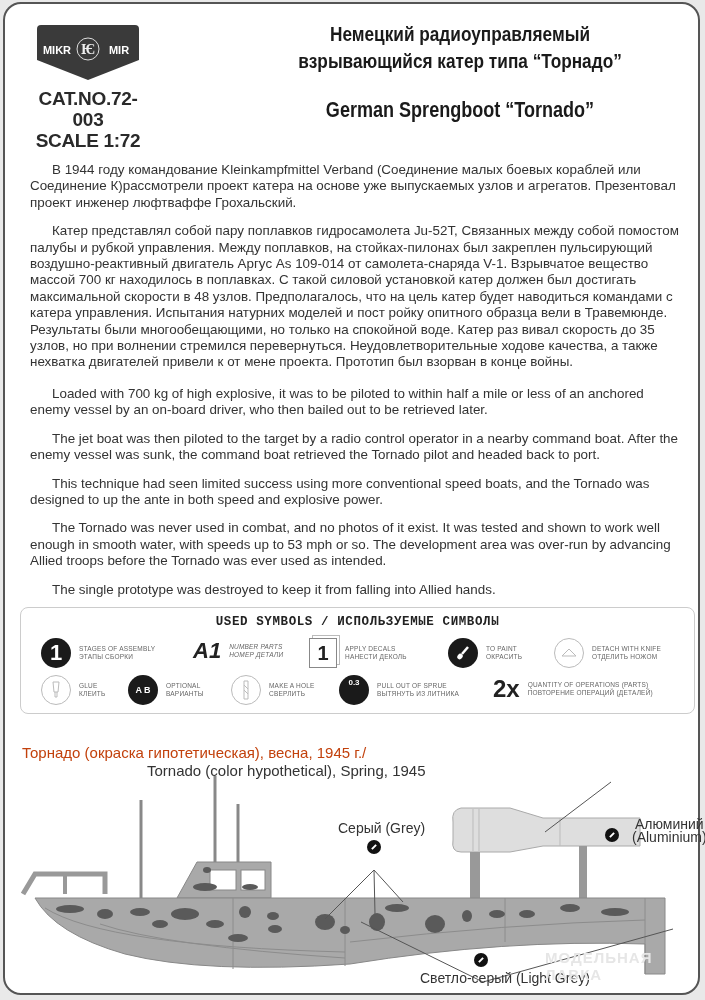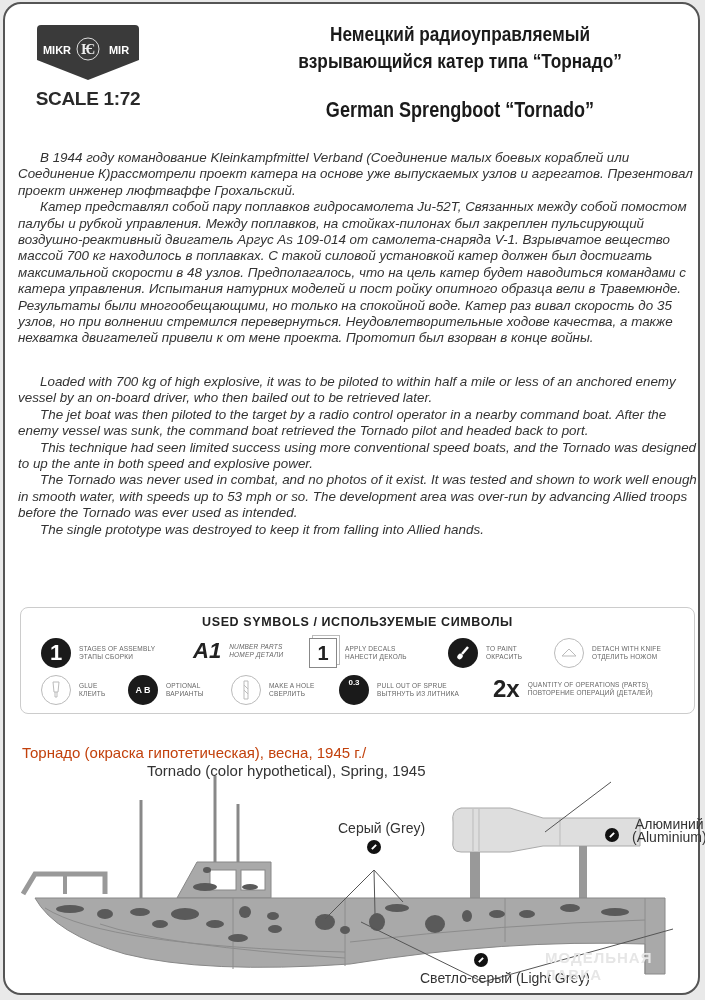--- a/index.html
+++ b/index.html
@@ -3,26 +3,26 @@
 <meta charset="utf-8">
 <style>
   html, body { margin:0; padding:0; }
   body { width:705px; height:1000px; background:#e9e9e9; position:relative; overflow:hidden; font-family:"Liberation Sans", sans-serif; color:#222; }
   .sheet { position:absolute; left:3px; top:2px; width:697px; height:993px; background:#fff; border:2px solid #555; border-radius:18px; box-sizing:border-box; }
   .logo { position:absolute; left:30px; top:18px; width:106px; height:60px; }
   .catno { position:absolute; left:24px; top:84px; width:118px; text-align:center; font-weight:bold; font-size:19px; line-height:21px; color:#2a2a2a; letter-spacing:-0.3px; }
   .title-ru { position:absolute; left:245px; top:16px; width:420px; text-align:center; font-family:"Liberation Sans", sans-serif; font-weight:bold; font-size:21px; line-height:27px; color:#1a1a1a; transform:scaleX(0.82); transform-origin:center top; }
   .title-en { position:absolute; left:245px; top:93px; width:420px; text-align:center; font-weight:bold; font-size:22px; color:#1a1a1a; transform:scaleX(0.82); transform-origin:center top; }
   .text-block { position:absolute; left:13px; width:680px; font-size:13.4px; line-height:16.4px; color:#333; }
-  .text-block p { margin:0;font-style:italic; }
+  .text-block p { margin:12px; }
   .text-block p.ind { text-indent:22px; }
   .ru { top:146px; }
   .en { top:370px; }
   .symbols { position:absolute; left:15px; top:603px; width:673px; height:105px; border:1px solid #ccc; border-radius:8px; }
-  .sym-title { position:absolute; left:0; top:7px; width:100%; text-align:center; font-weight:bold; font-size:12.5px; letter-spacing:0.6px; color:#222; }
+  .sym-title { position:absolute; left:0; top:7px; width:100%; text-align:center; font-weight:bold; font-size:12.5px; letter-spacing:0.6px; color:#222;font-family:Liberation Mono, monospace; }
   .sym { position:absolute; display:flex; align-items:center; }
   .sym .lbl { font-size:6.5px; line-height:8px; color:#666; margin-left:8px; letter-spacing:0.2px; white-space:nowrap; }
   .circle-black { width:30px; height:30px; border-radius:50%; background:#1a1a1a; color:#fff; font-weight:bold; display:flex; align-items:center; justify-content:center; }
   .circle-outline { width:28px; height:28px; border-radius:50%; border:1px solid #bbb; color:#bbb; display:flex; align-items:center; justify-content:center; font-size:14px; }
   .big { font-weight:bold; font-size:22px; color:#222; }
   .decal-box { width:26px; height:28px; border:1px solid #888; box-shadow:3px -3px 0 -1px #fff, 3px -3px 0 0 #bbb; display:flex; align-items:center; justify-content:center; font-weight:bold; font-size:20px; }
   .scheme-ru { position:absolute; left:17px; top:740px; font-size:15px; color:#c2410c; }
   .scheme-en { position:absolute; left:142px; top:758px; font-size:15px; color:#333; }
   .callout { position:absolute; font-size:14px; color:#333; line-height:13px; }
   .dot { position:absolute; width:14px; height:14px; border-radius:50%; background:#111; }
@@ -37,20 +37,21 @@
 
   <svg class="logo" viewBox="0 0 106 60">
     <path d="M6 3 H100 Q104 3 104 7 V38 L53 58 L2 38 V7 Q2 3 6 3 Z" fill="#3a3a3a"></path>
     <circle cx="53" cy="27" r="11" fill="none" stroke="#ddd" stroke-width="1"></circle>
     <text x="53" y="32" text-anchor="middle" fill="#eee" font-size="14" font-weight="bold" font-family="Liberation Serif, serif">Ѥ</text>
     <text x="22" y="32" text-anchor="middle" fill="#fff" font-size="11" font-weight="bold" font-family="Liberation Sans, sans-serif">MIKR</text>
     <text x="84" y="32" text-anchor="middle" fill="#fff" font-size="11" font-weight="bold" font-family="Liberation Sans, sans-serif">MIR</text>
   </svg>
 
   <div class="catno">
+    <div>CAT.NO.72-003</div>
     <div>SCALE 1:72</div>
   </div>
 
   <div class="title-ru">
     <div>Немецкий радиоуправляемый</div>
     <div>взрывающийся катер типа “Торнадо”</div>
   </div>
   <div class="title-en">German Sprengboot “Tornado”</div>
 
   <div class="text-block ru">

